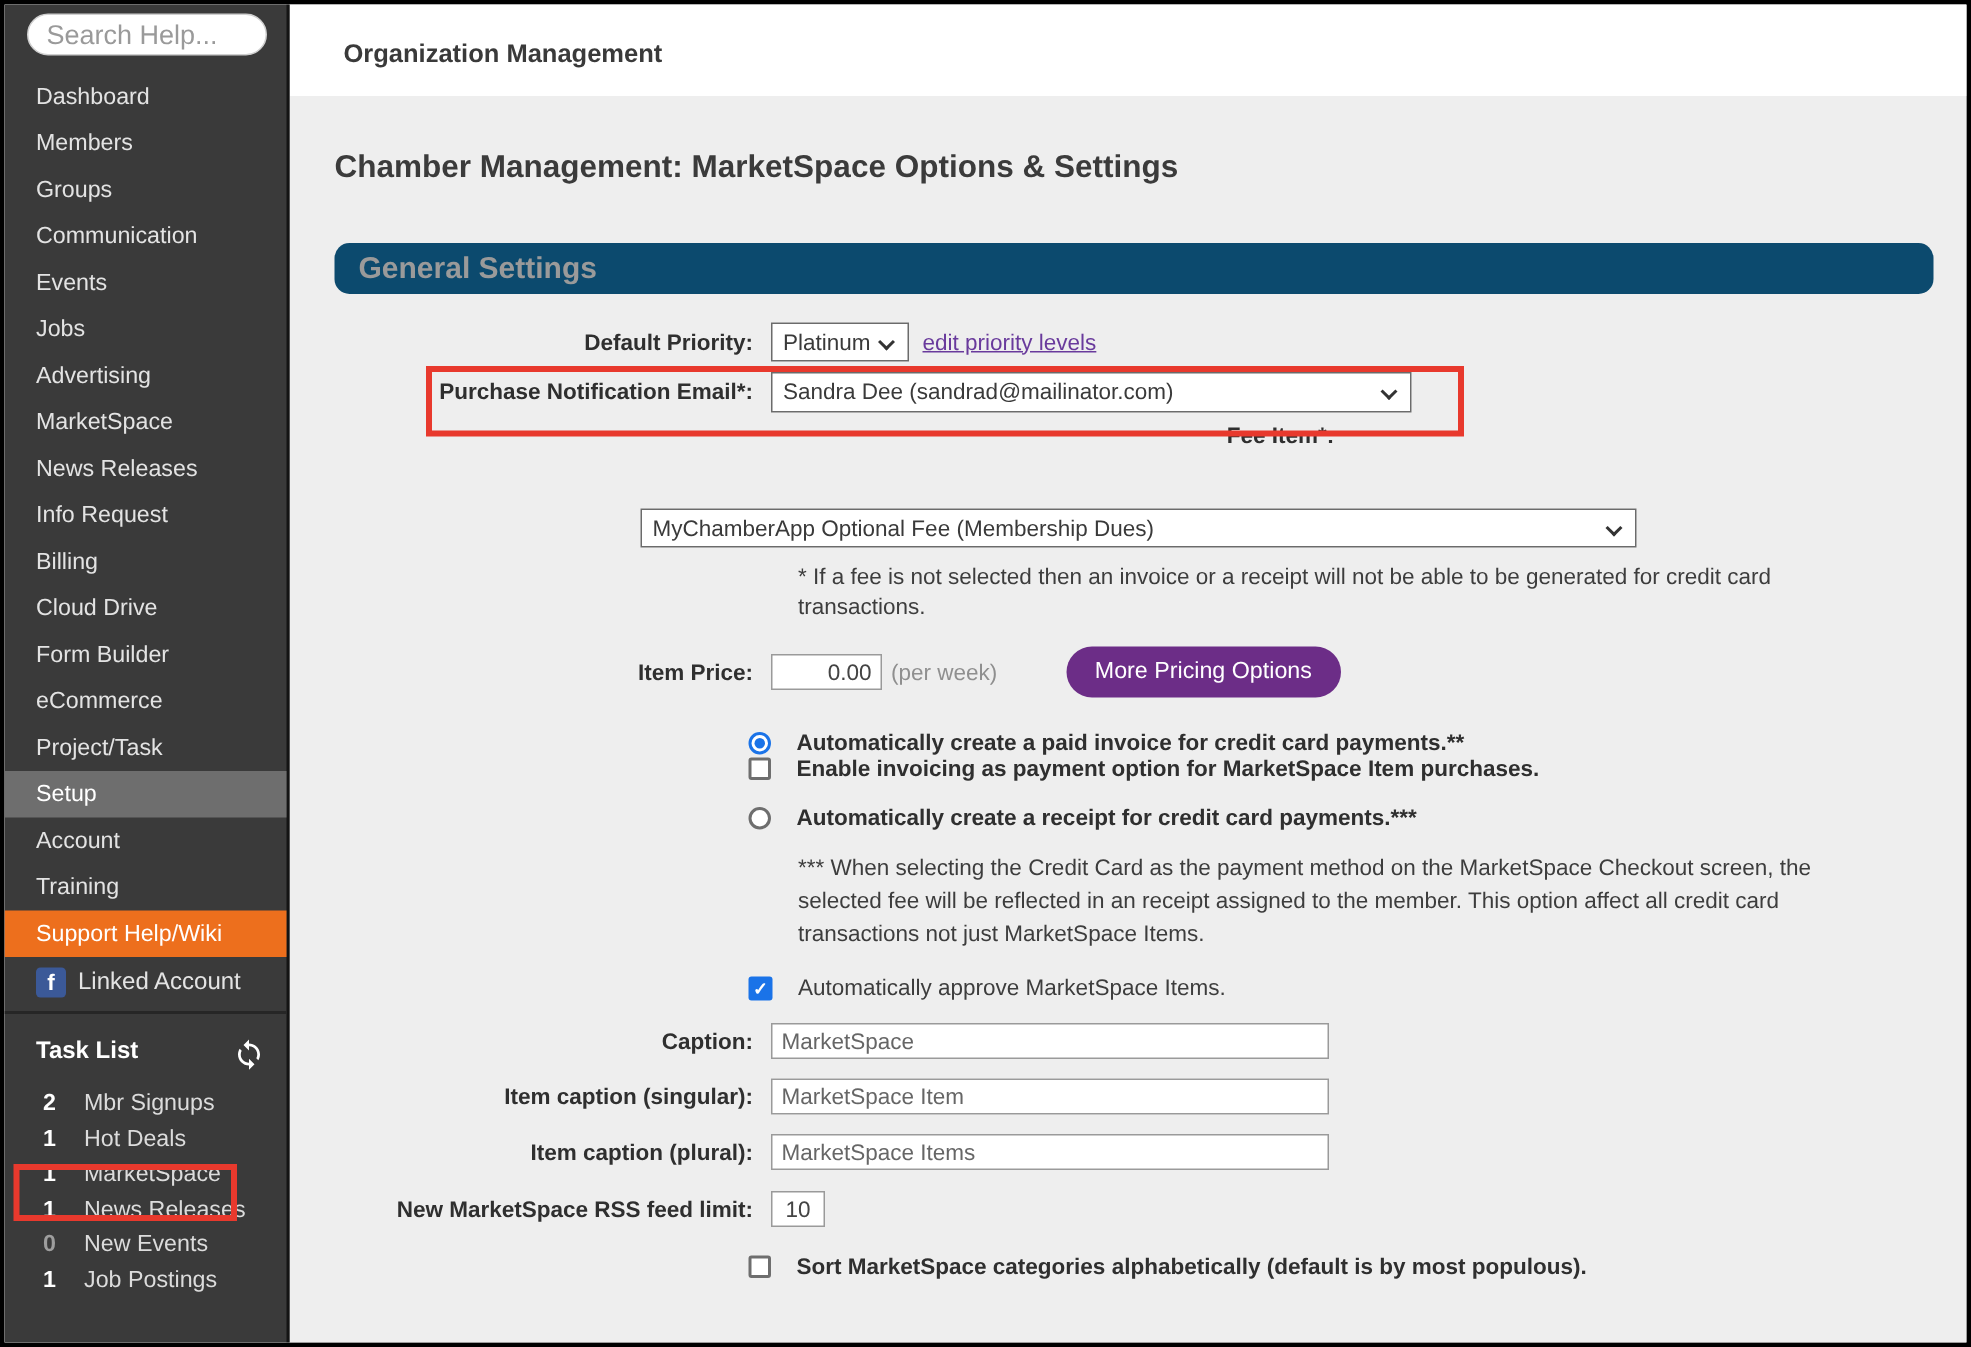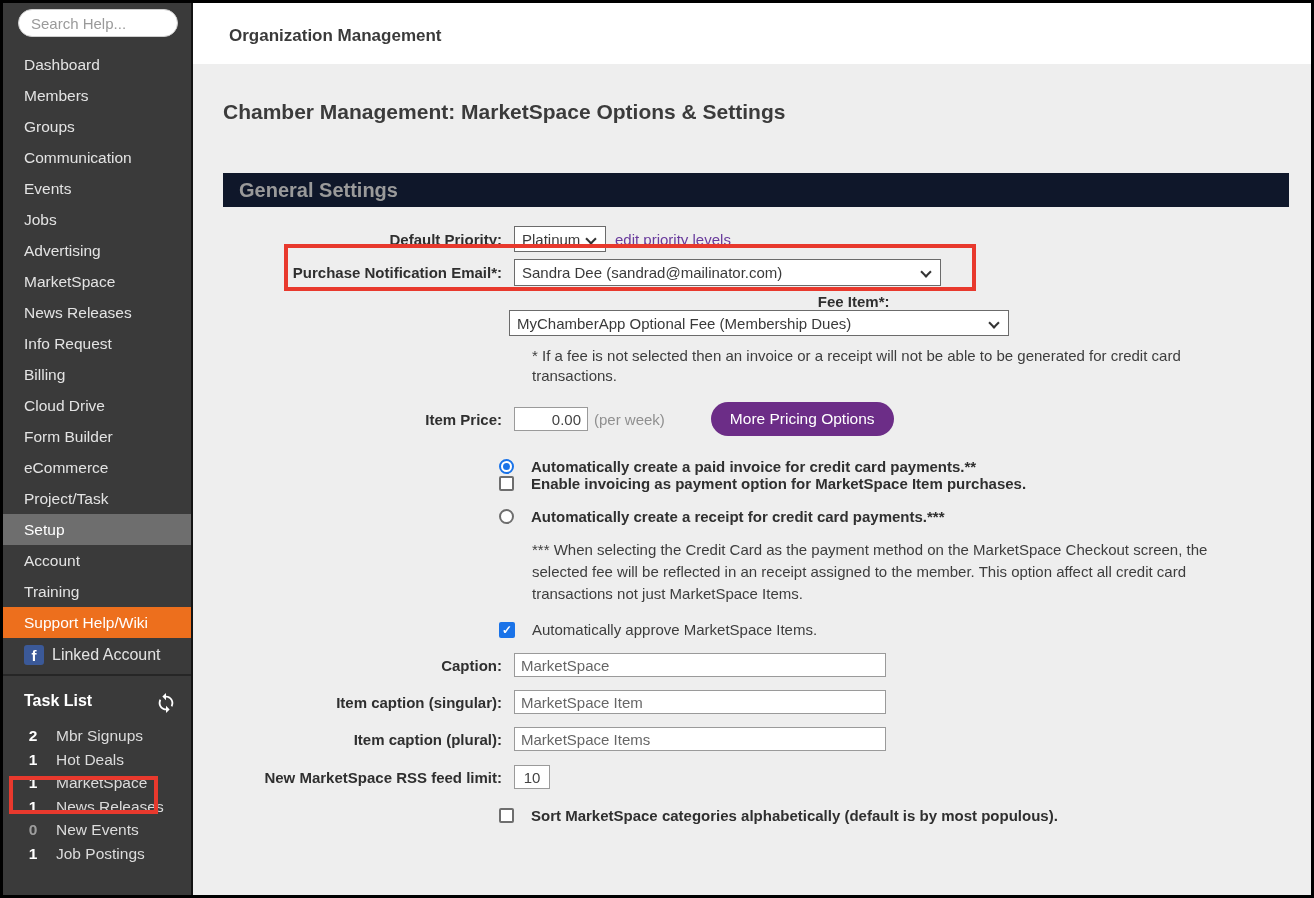--- a/index.html
+++ b/index.html
@@ -10,21 +10,21 @@
     font-family:"Liberation Sans", sans-serif;
   }
   
   .sidebar {
     width:190px; flex-shrink:0; background:#3a3a3a; color:#e3e3e3;
     border-right:2px solid #141414; padding-top:5px; position:relative;
   }
   .search-pill {
     display:block; width:160px; height:28px; margin:1px 0 12px 15px;
     border:1px solid #cfcfcf; border-radius:14px; background:#fff;
-    padding:0 12px; font-size:15px; color:#333; outline:none;
+    padding:0 12px; font-size:18px; color:#333; outline:none;
     font-family:"Liberation Sans", sans-serif;
   }
   .search-pill::placeholder { color:#9a9a9a; }
   .nav-item {
     font-size:15.5px; line-height:31px; padding-left:21px; cursor:pointer;
     white-space:nowrap;
   }
   .nav-item.active { background:#6e6e6e; color:#fff; }
   .nav-item.orange { background:#ed6f1d; color:#fff; }
   .linked-row {
@@ -44,21 +44,21 @@
   .task-count { width:18px; text-align:center; font-weight:bold; color:#fff; flex-shrink:0; }
   .task-count.zero { color:#9e9e9e; }
   .task-label { margin-left:14px; color:#dcdcdc; cursor:pointer; white-space:nowrap; }
   
   .main { flex:1; display:flex; flex-direction:column; background:#eee; }
   .topbar { height:61px; background:#fff; padding:23px 0 0 36px; }
   .topbar-title { font-size:17px; font-weight:bold; color:#3a3a3a; }
   .content { flex:1; padding:0 22px 0 30px; }
   .page-title { margin-top:36px; font-size:21px; font-weight:bold; color:#3b3b3b; }
   .section-band {
-    margin-top:49px; height:34px; background:#0f172a; border-radius:0;
+    margin-top:38px; height:34px; background:#0c4a6e; border-radius:10px;
     display:flex; align-items:center; padding-left:16px;
   }
   .section-title { font-size:20px; font-weight:bold; color:#9a9a9a; }
   .form { margin-left:6px; }
   .form-row { display:flex; align-items:center; }
   .form-label {
     width:285px; padding-right:12px; text-align:right; flex-shrink:0;
     font-size:15px; font-weight:bold; color:#2f2f2f; white-space:nowrap;
   }
   .sel {
@@ -205,21 +205,21 @@
         <div class="form-row" style="margin-top:7px;">
           <span class="form-label">Purchase Notification Email*:</span>
           <div class="sel" style="width:427px; height:27px;">
             <span>Sandra Dee (sandrad@mailinator.com)</span>
             <span class="chev"></span>
           </div>
         </div>
 
         <div class="form-row" style="margin-top:7px;flex-direction:column;">
           <span class="form-label">Fee Item*:</span>
-          <div class="sel" style="width:500px;">
+          <div class="sel" style="width:664px;margin-top:40px;">
             <span>MyChamberApp Optional Fee (Membership Dues)</span>
             <span class="chev"></span>
           </div>
         </div>
 
         <div class="note">* If a fee is not selected then an invoice or a receipt will not be able to be generated for credit card transactions.</div>
 
         <div class="form-row" style="margin-top:16px;">
           <span class="form-label">Item Price:</span>
           <input class="txt price-input" value="0.00" style="">

